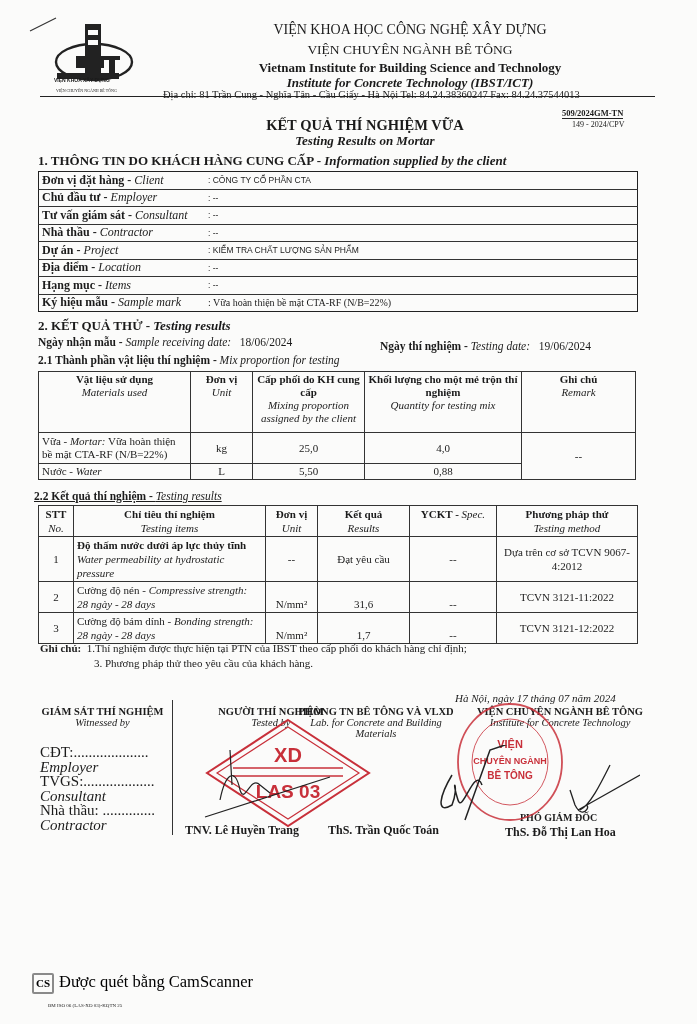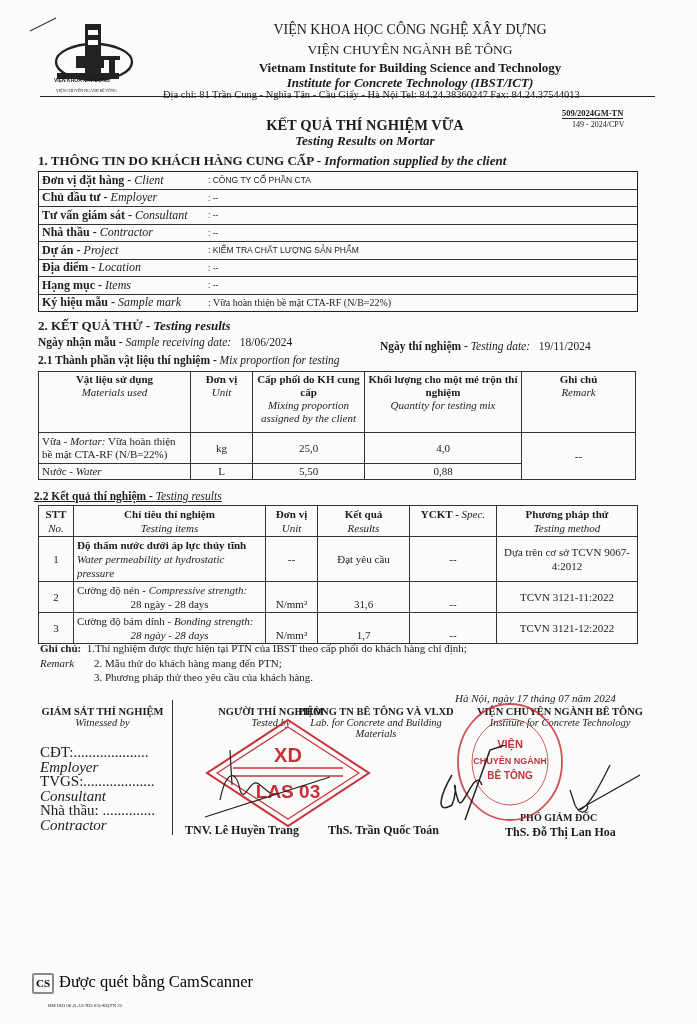--- a/index.html
+++ b/index.html
@@ -1,21 +1,21 @@
 <!DOCTYPE html>
 <html><head>
 <meta charset="utf-8">
 <style>
   html, body { margin:0; padding:0; }
   body { width:697px; height:1024px; background:#fbfbfa; position:relative; overflow:hidden;
          font-family:"Liberation Serif", serif; color:#1b1b1b; }
   .abs { position:absolute; }
   .b { font-weight:bold; }
   .i { font-style:italic; }
-  .c { text-align:center; }
+  .c { text-align:left;font-style:italic; }
 
   
   .logo { left:52px; top:20px; width:90px; height:74px; }
   .hdr-line { left:40px; top:96px; width:615px; height:1.2px; background:#222; }
   .hdr1 { left:200px; top:22px; width:420px; font-size:14px; text-align:center; }
   .hdr2 { left:200px; top:42px; width:420px; font-size:13.5px; text-align:center; }
   .hdr3 { left:200px; top:60px; width:420px; font-size:13px; text-align:center; font-weight:bold; }
   .hdr4 { left:200px; top:75px; width:420px; font-size:13px; text-align:center; font-weight:bold; font-style:italic; }
   .addr { left:163px; top:89px; font-size:10.5px; white-space:nowrap; }
   .code1 { left:562px; top:108px; font-size:8.5px; font-weight:bold; border-bottom:1px solid #222; }
@@ -139,21 +139,21 @@
   </tbody>
 </table>
 
 <div class="abs sec" style="left:38px;top:318px;">
   <span>2. KẾT QUẢ THỬ - </span><span class="i">Testing results</span>
 </div>
 <div class="abs dates" style="left:38px;top:336px;">
   <span class="b">Ngày nhận mẫu - </span><span class="i">Sample receiving date:</span>&nbsp;&nbsp; <span>18/06/2024</span>
 </div>
 <div class="abs dates" style="left:380px;top:340px;">
-  <span class="b">Ngày thí nghiệm - </span><span class="i">Testing date:</span>&nbsp;&nbsp; <span>19/11/2024</span>
+  <span class="b">Ngày thí nghiệm - </span><span class="i">Testing date:</span>&nbsp;&nbsp; <span>19/06/2024</span>
 </div>
 <div class="abs dates" style="left:38px;top:354px;">
   <span class="b">2.1 Thành phần vật liệu thí nghiệm - </span><span class="i">Mix proportion for testing</span>
 </div>
 
 <table class="abs mix">
   <thead>
     <tr>
       <td class="hd" style="width:145px">
           <div class="b">Vật liệu sử dụng</div>
@@ -256,21 +256,20 @@
       <td style="vertical-align:bottom">N/mm²</td>
       <td style="vertical-align:bottom">1,7</td>
       <td style="vertical-align:bottom">--</td>
       <td>TCVN 3121-12:2022</td>
     </tr>
   </tbody>
 </table>
 
 <div class="abs notes">
   <div><span class="b">Ghi chú:</span>&nbsp; <span>1.Thí nghiệm được thực hiện tại PTN của IBST theo cấp phối do khách hàng chỉ định;</span></div>
-  <div><span class="i" style="display:inline-block;width:54px">Remark</span><span>2. Mẫu thử do khách hàng mang đến PTN;</span></div>
   <div style="padding-left:54px"><span>3. Phương pháp thử theo yêu cầu của khách hàng.</span></div>
 </div>
 
 <div class="abs i" style="left:455px;top:692px;font-size:11px;">Hà Nội, ngày 17 tháng 07 năm 2024</div>
 
 <div class="abs sig" style="left:40px;top:706px;width:125px;">
   <div class="b">GIÁM SÁT THÍ NGHIỆM</div>
   <div class="i">Witnessed by</div>
 </div>
 <div class="abs wit-lines">

